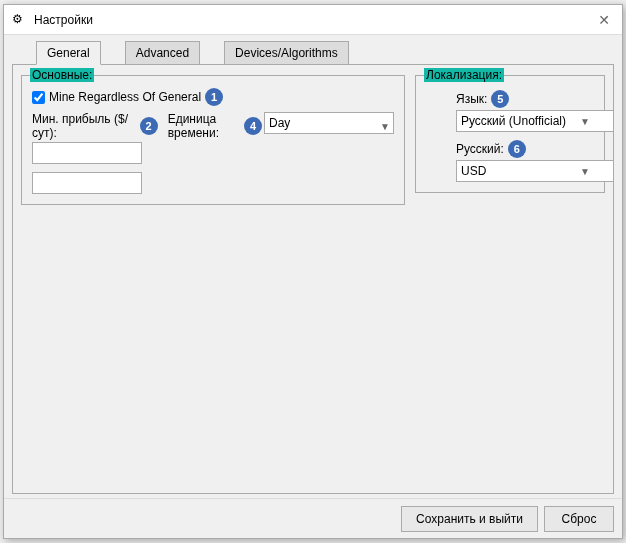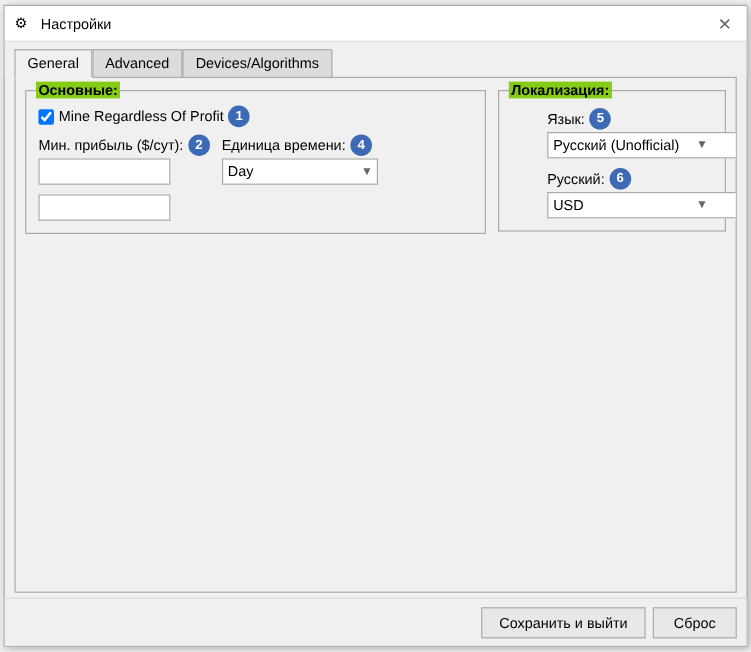--- a/index.html
+++ b/index.html
@@ -66,20 +66,21 @@
       flex-shrink: 0;
     }
     .tab {
       padding: 4px 10px;
       border: 1px solid #aaa;
       background: #dcdcdc;
       cursor: pointer;
       font-size: 12px;
       color: #000;
       position: relative;
+      margin-left: 24px;
     }
     .tab.active {
       background: #f0f0f0;
       border-bottom: 1px solid #f0f0f0;
       z-index: 1;
     }
     .content-area {
       flex: 1;
       padding: 6px 8px 8px 8px;
       display: flex;
@@ -103,24 +104,24 @@
     .group-box {
       border: 1px solid #aaa;
       padding: 6px 10px 10px 10px;
       margin-top: 4px;
       position: relative;
     }
     .group-box-title {
       position: absolute;
       top: -8px;
       left: 8px;
-      background: #84cc16;
+      background: #14b8a6;
       padding: 0 2px;
       font-size: 12px;
-      font-weight: bold;
+      font-weight: normal;
     }
     .checkbox-row {
       display: flex;
       align-items: center;
       gap: 4px;
       margin-top: 6px;
       margin-bottom: 6px;
     }
     .checkbox-row input[type="checkbox"] {
       width: 13px;
@@ -227,21 +228,21 @@
       font-size: 12px;
       cursor: pointer;
       height: 26px;
       min-width: 70px;
     }
     .btn-primary {
       background: #e8e8e8;
     }
     .time-unit-group {
       display: flex;
-      flex-direction: column;
+      flex-direction: row;
       gap: 2px;
     }
   </style>
 </head>
 <body>
 
 <div class="window">
 
   <div class="title-bar">
     <div class="title-bar-left">
@@ -265,21 +266,21 @@
 
   <div class="content-area">
     <div class="main-panels">
 
       <div class="left-panel">
         <div class="group-box">
           <span class="group-box-title">Основные:</span>
 
           <div class="checkbox-row">
             <input type="checkbox" checked="" style="">
-            <label>Mine Regardless Of Profit</label>
+            <label>Mine Regardless Of General</label>
             <span class="badge">1</span>
           </div>
 
           <div class="field-row">
             <div class="field-group">
               <div class="field-label">
                 <span>Мин. прибыль ($/сут):</span>
                 <span class="badge">2</span>
               </div>
               <input type="text" class="field-input" style="">

